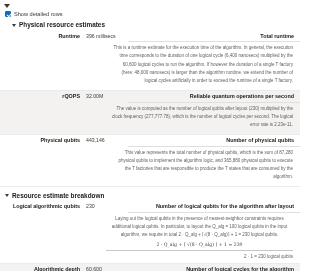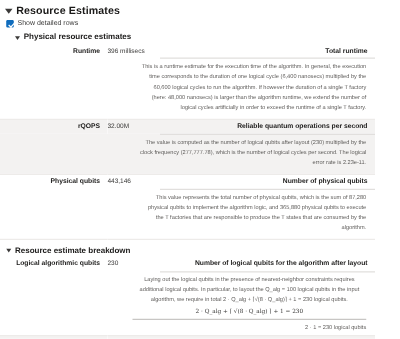--- a/index.html
+++ b/index.html
@@ -158,21 +158,20 @@
     height: 0;
   }
 </style>
 </head>
 <body>
 
 <div class="page">
 
   <div class="group-title">
     <span class="caret"></span>
-    <span>Resource Estimates</span>
   </div>
 
   <div class="check-row">
     <span class="checkbox"></span>
     <span class="check-label">Show detailed rows</span>
   </div>
 
   <div class="sub-title">
     <span class="caret"></span>
     <span>Physical resource estimates</span>

